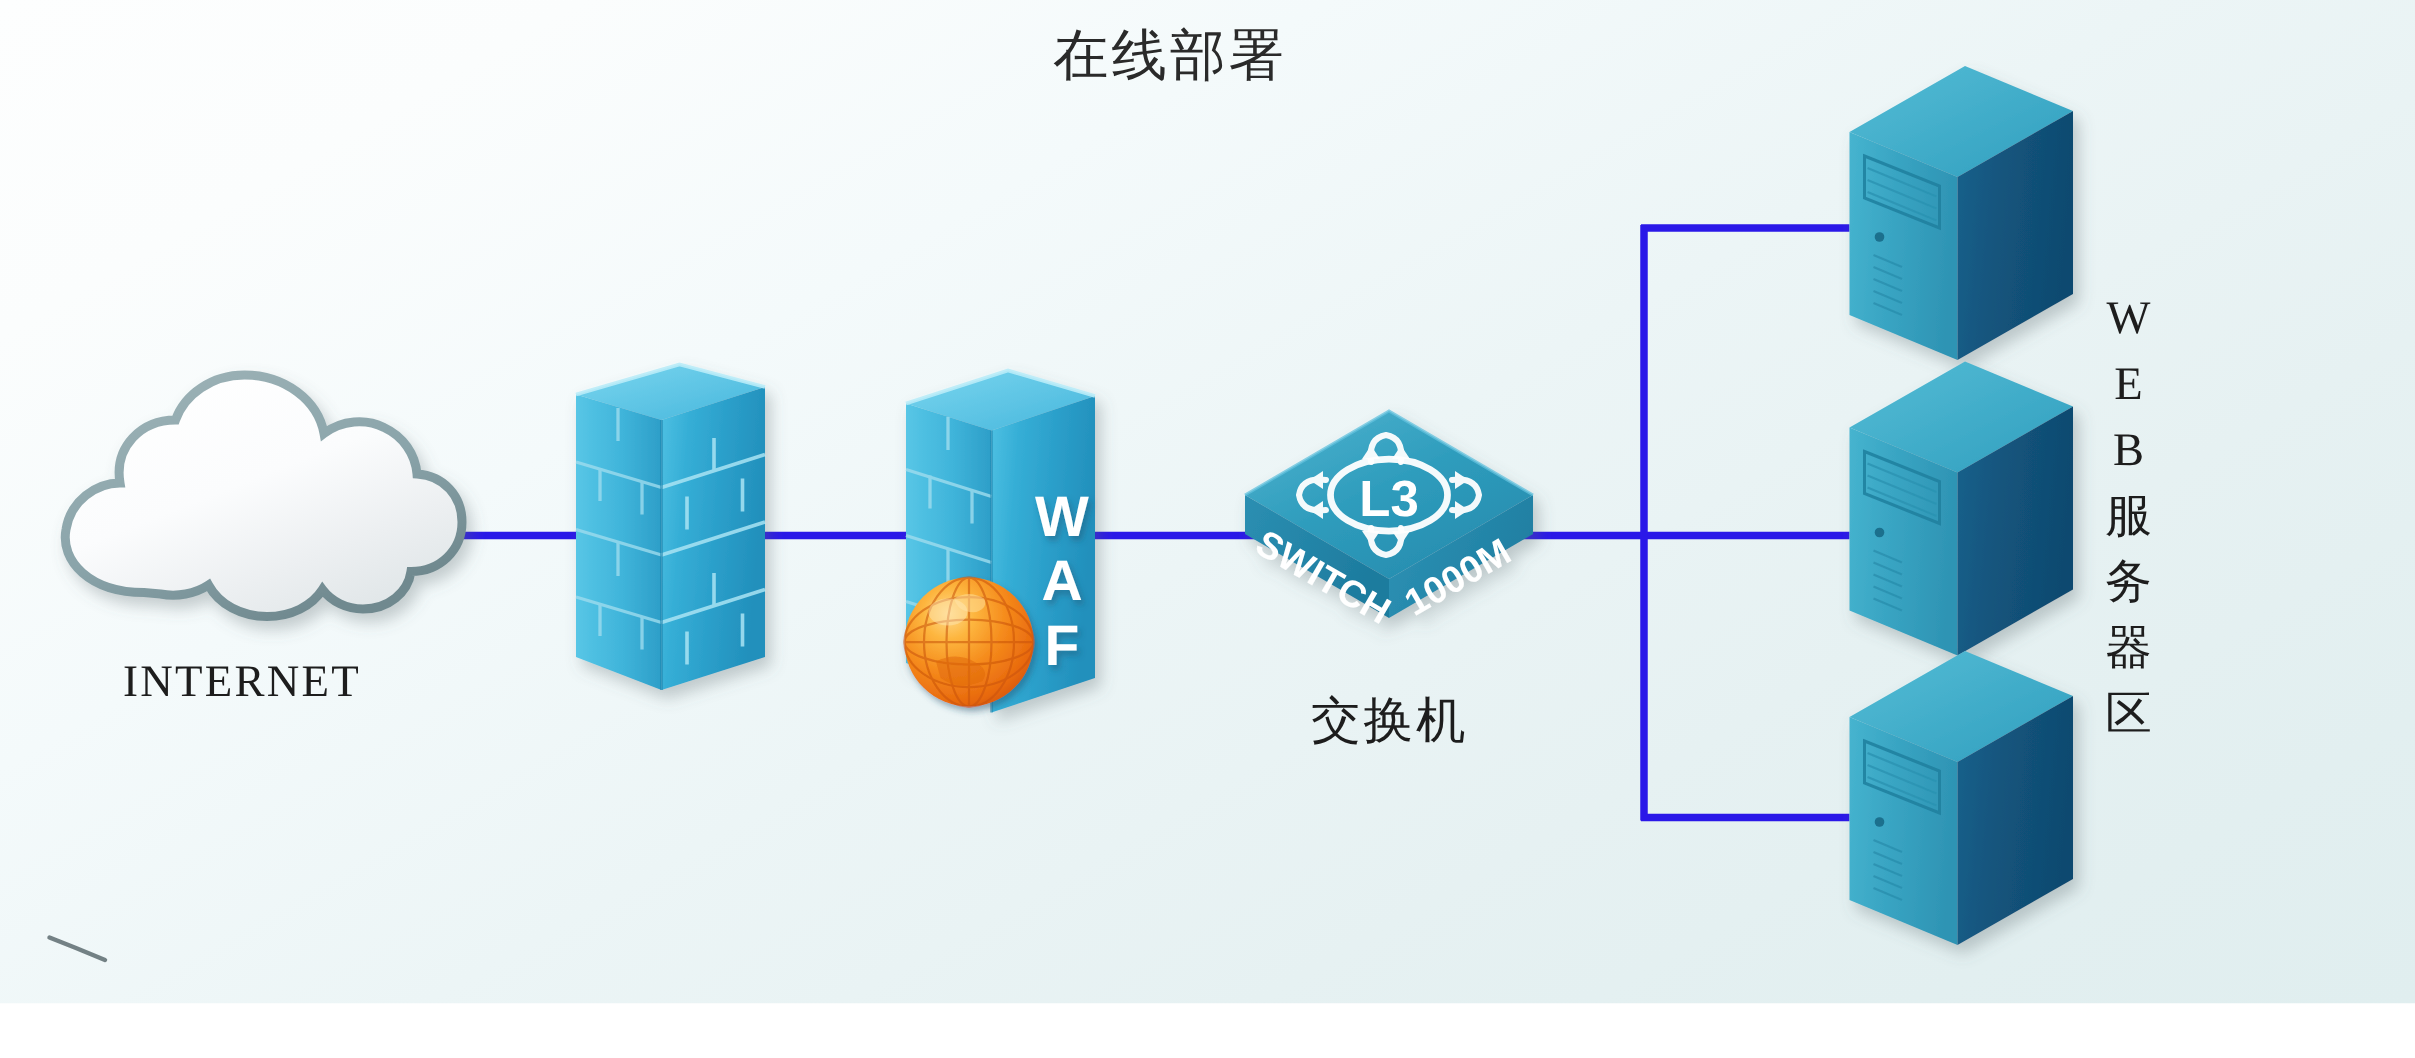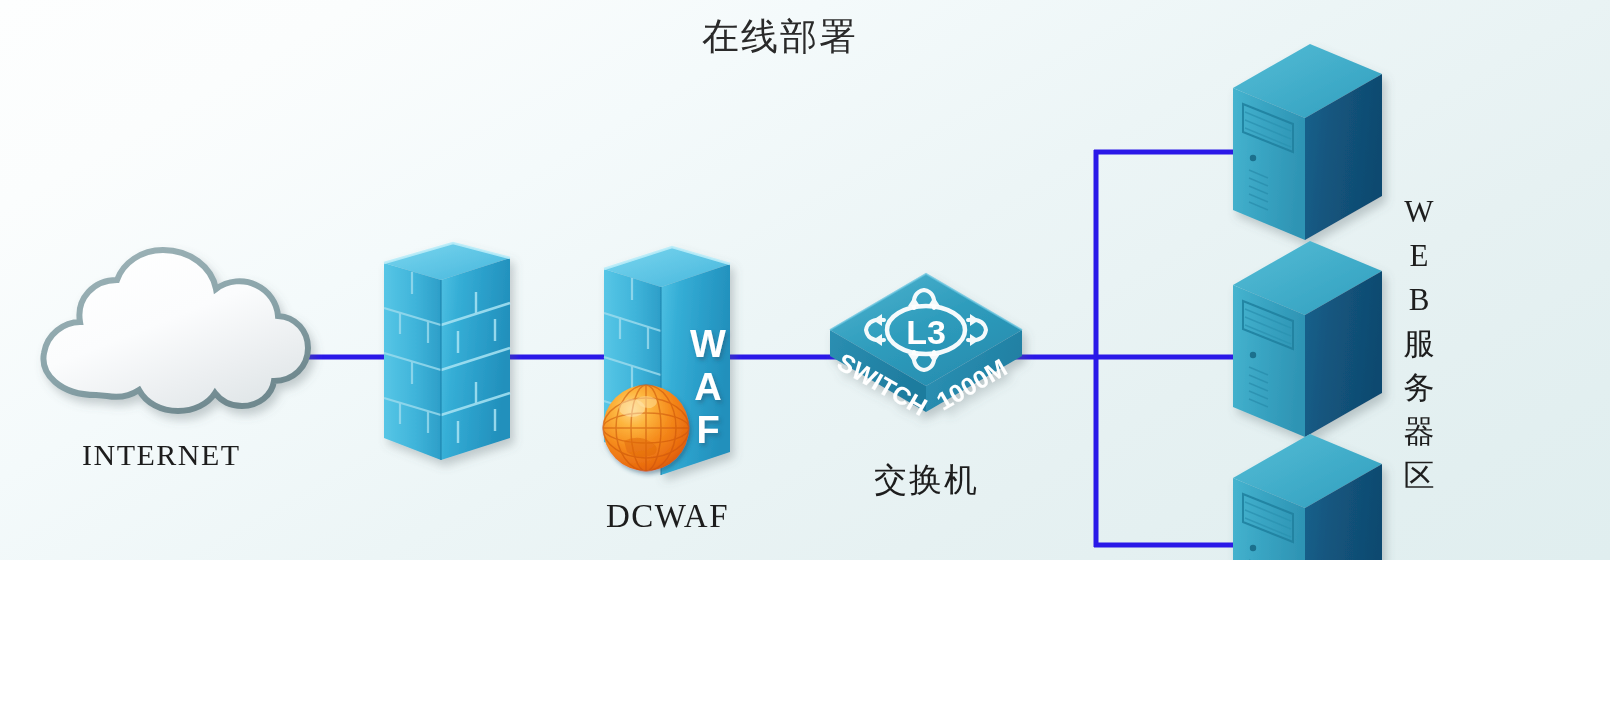--- a/index.html
+++ b/index.html
@@ -6,21 +6,21 @@
     margin: 0;
     padding: 0;
     background: #ffffff;
   }
   body {
     font-family: "Liberation Serif", serif;
   }
   #canvas {
     position: relative;
     width: 1610px;
-    height: 560px;
+    height: 669px;
     overflow: hidden;
     background: linear-gradient(150deg,
         #fdfefe 0%,
         #fbfdfd 14%,
         #f4fafb 32%,
         #ecf5f6 52%,
         #e6f1f2 72%,
         #e2eff0 88%,
         #e0eeef 100%);
   }
@@ -365,21 +365,20 @@
     </g>
 
     <path d="M 33 625 q 18 7 37 15" fill="none" stroke="#4a5a5e" stroke-width="3" stroke-linecap="round" opacity="0.75"></path>
   </svg>
 
   <div class="lbl" id="page-title">在线部署</div>
 
   <div class="lbl" id="label-internet">INTERNET</div>
 
 
-  <div class="lbl" id="label-dcwaf">DCWAF</div>
 
   <div class="lbl" id="label-switch">交换机</div>
 
   <div class="lbl" id="label-webzone">
     <span>W</span>
     <span>E</span>
     <span>B</span>
     <span>服</span>
     <span>务</span>
     <span>器</span>

